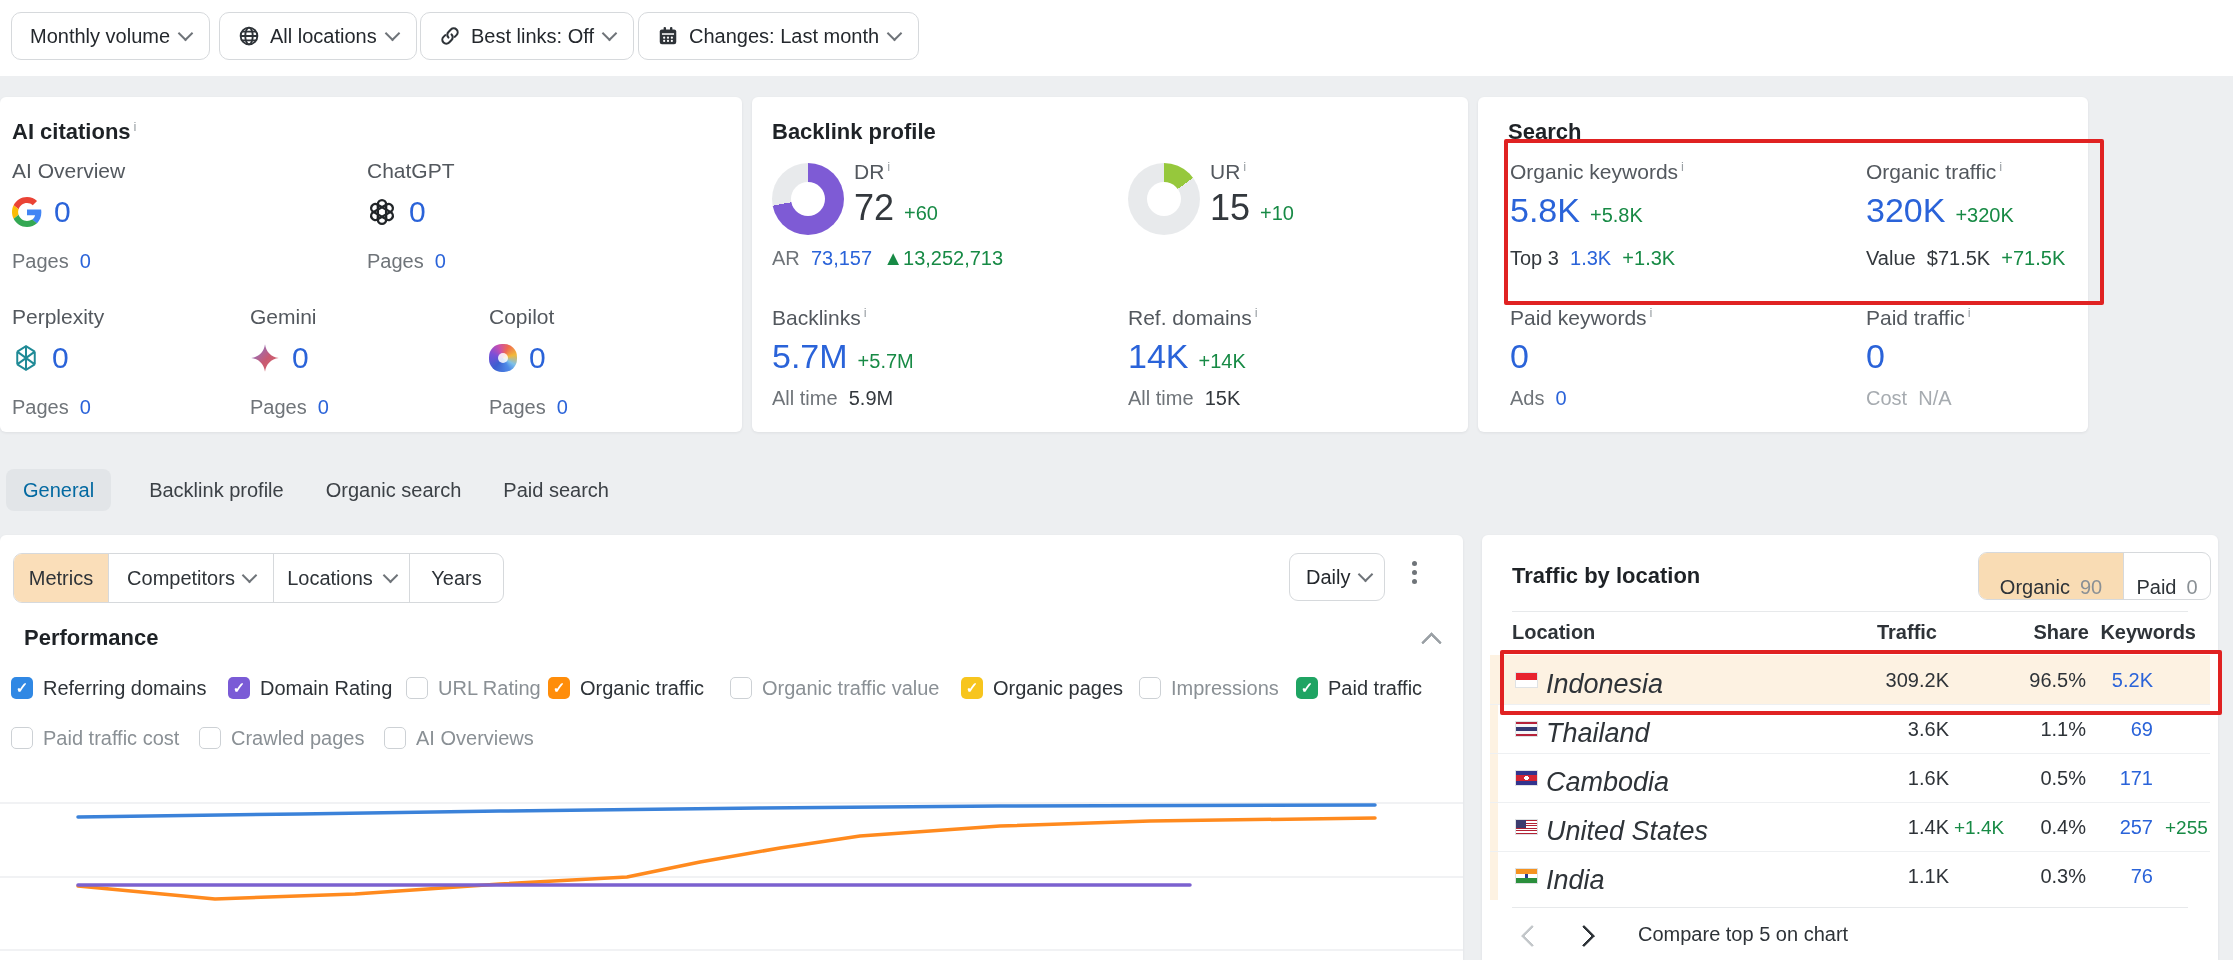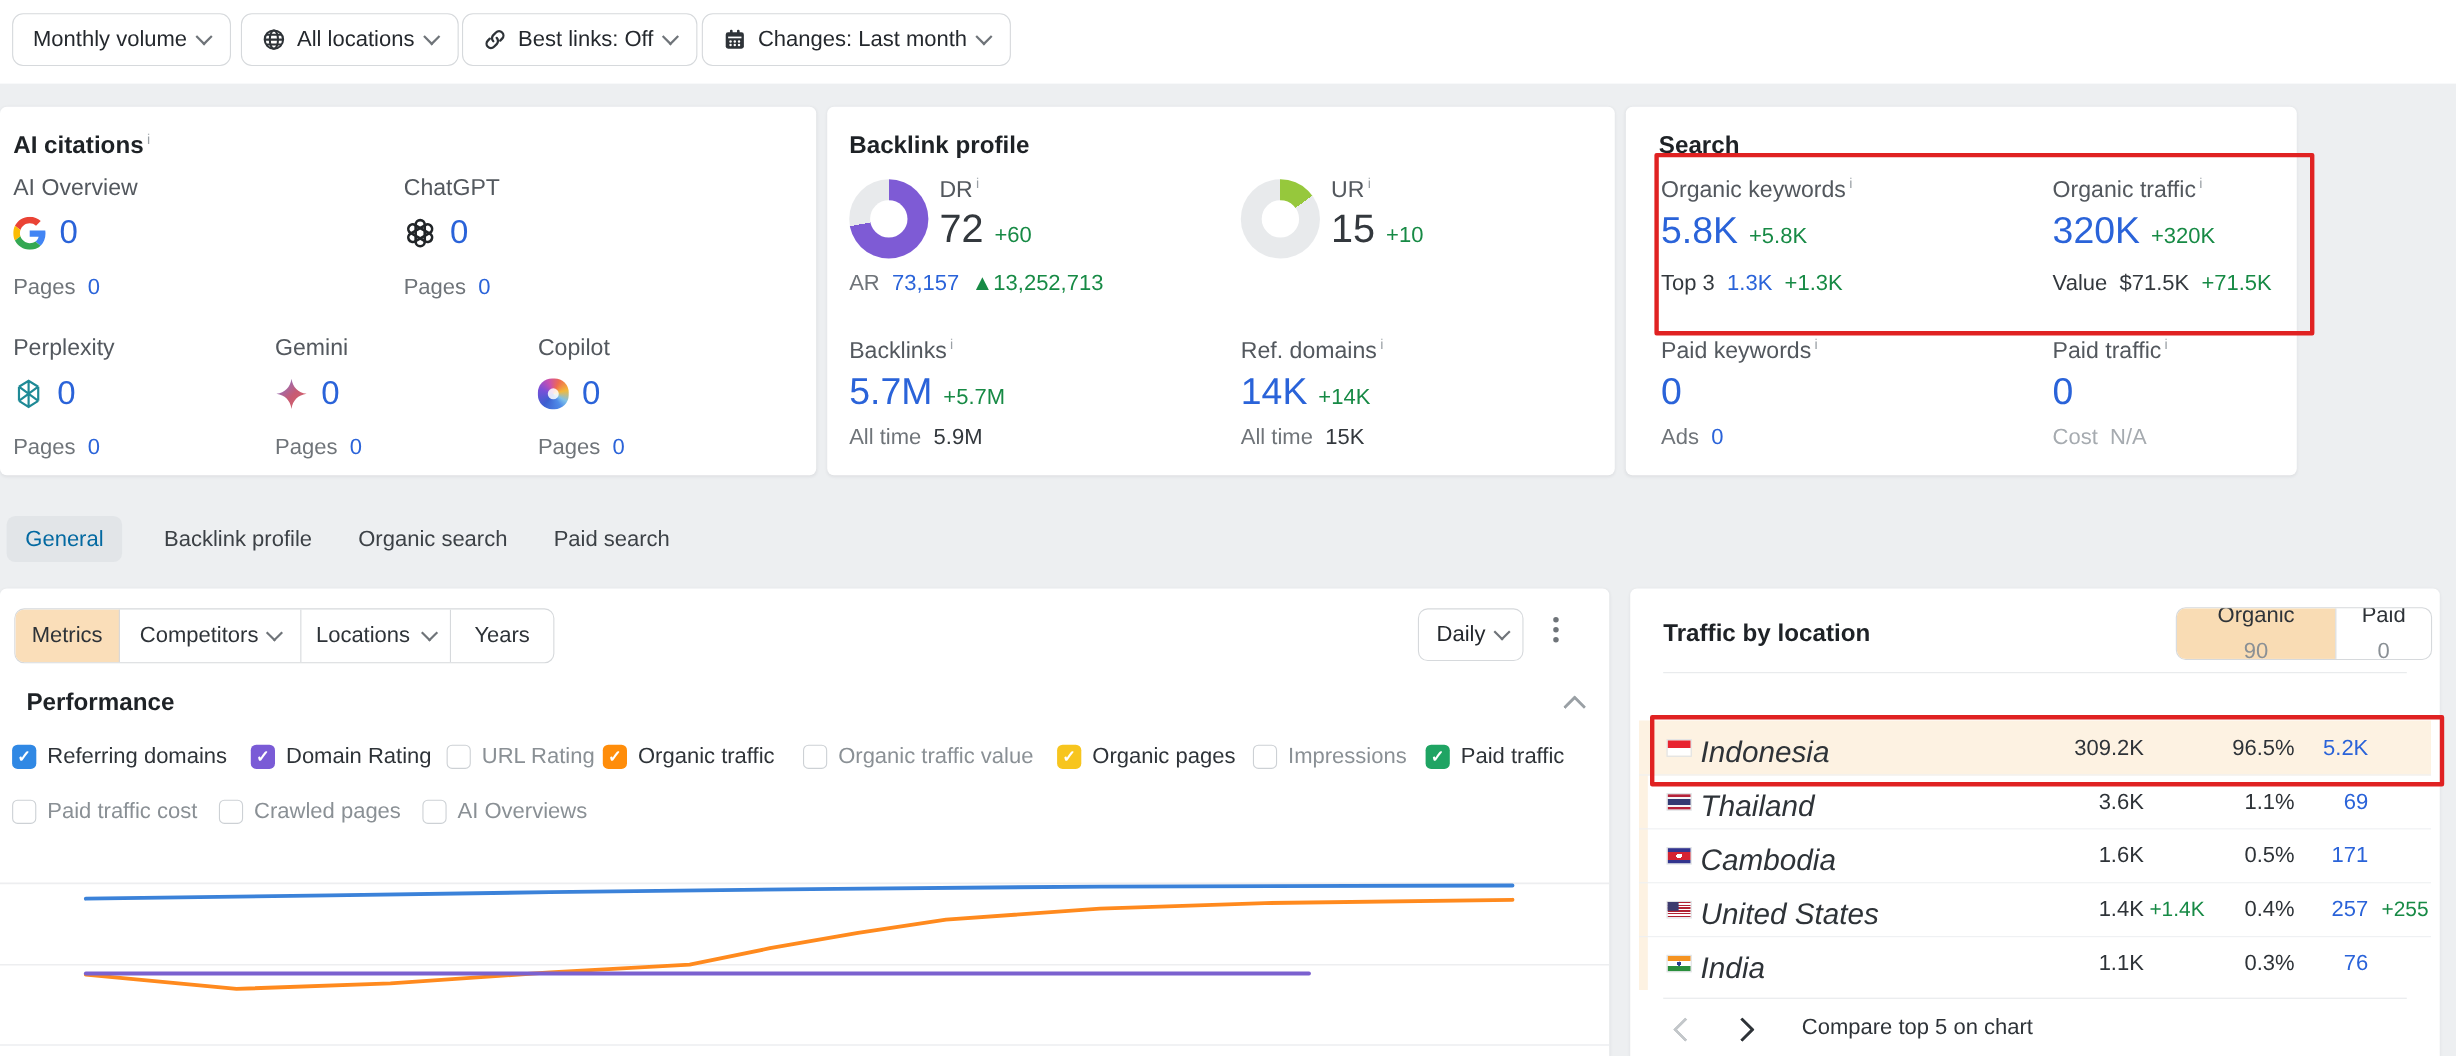--- a/index.html
+++ b/index.html
@@ -50,21 +50,21 @@
   .cell.kw{color:#2a63d9;}
   .gdelta{position:absolute;top:14px;font-size:19px;color:#178a45;}
   .flag{position:absolute;left:25px;top:16px;width:23px;height:16px;border:1px solid #dfe2e4;box-sizing:border-box;background:#fff;}
   .f-id{background:linear-gradient(180deg,#e8232f 0 50%,#fff 50%);}
   .f-th{background:linear-gradient(180deg,#b5223a 0 17%,#f5f6f8 17% 33%,#333a73 33% 67%,#f5f6f8 67% 83%,#b5223a 83%);}
   .f-kh{background:radial-gradient(ellipse 5px 3px at 50% 50%,#fff 0 60%,transparent 61%),linear-gradient(180deg,#32348e 0 25%,#d32432 25% 75%,#32348e 75%);}
   .f-us{background:repeating-linear-gradient(180deg,#b22234 0 1.25px,#fff 1.25px 2.5px);}
   .f-us::before{content:"";position:absolute;left:0;top:0;width:10px;height:8px;background:#3c3b6e;}
   .f-in{background:radial-gradient(circle 2.4px at 50% 50%,#2a3d8f 0 1.8px,transparent 2px),linear-gradient(180deg,#f59321 0 33%,#fff 33% 67%,#2a8f3c 67%);}
   .toggle{position:absolute;left:496px;top:17px;height:46px;display:flex;border:1px solid #d6d9dc;border-radius:9px;overflow:hidden;background:#fff;}
-  .tg{display:flex;align-items:center;justify-content:center;gap:10px;font-size:20px;color:#2e3338;flex-direction:column;}
+  .tg{display:flex;align-items:flex-end;justify-content:center;gap:10px;font-size:20px;color:#2e3338;}
   .tg .cnt{color:#8a9095;}
   .tg.active{background:#f9dcb4;}
   .divline{position:absolute;left:30px;right:30px;height:1px;background:#e7e9eb;}
   .thead{position:absolute;top:86px;left:0;right:0;height:30px;font-size:20px;font-weight:700;color:#2e3338;}
   .pg-chev{position:absolute;width:13px;height:13px;border-right:3px solid #2e3338;border-bottom:3px solid #2e3338;border-radius:1px;}
   .pg-chev.prev{transform:rotate(135deg);border-color:#c3c7ca;}
   .pg-chev.next{transform:rotate(-45deg);}
   .collapse-chev{position:absolute;width:12px;height:12px;border-right:3px solid #9aa0a5;border-bottom:3px solid #9aa0a5;border-radius:1px;transform:rotate(225deg);}
   .redbox{position:absolute;border:4px solid #e02222;border-radius:2px;pointer-events:none;}
   .icon22{width:22px;height:22px;flex:0 0 auto;}
@@ -349,20 +349,26 @@
           <span class="cnt">90</span>
         </div>
       <div class="tg" style="width:86px;border-left:1px solid #d6d9dc;">
           <span>Paid</span>
           <span class="cnt">0</span>
         </div>
     </div>
 
     <div class="divline" style="top:76px;"></div>
 
+    <div class="thead">
+      <span class="abs" style="left:30px;">Location</span>
+      <span class="abs" style="right:281px;">Traffic</span>
+      <span class="abs" style="right:129px;">Share</span>
+      <span class="abs" style="right:22px;">Keywords</span>
+    </div>
 
     <div class="abs" style="left:8px;top:169px;width:8px;height:196px;background:#fdf2e2;"></div>
     <div id="loc-rows">
         <div class="t-row hl" style="top: 120px; height: 49px;">
           <span class="flag f-id"></span>
           <span class="loc-name">Indonesia</span>
           <span class="cell" style="right:261px;">309.2K</span>
           <span class="cell" style="right:124px;">96.5%</span>
           <span class="cell kw" style="right:57px;">5.2K</span>
         </div>

